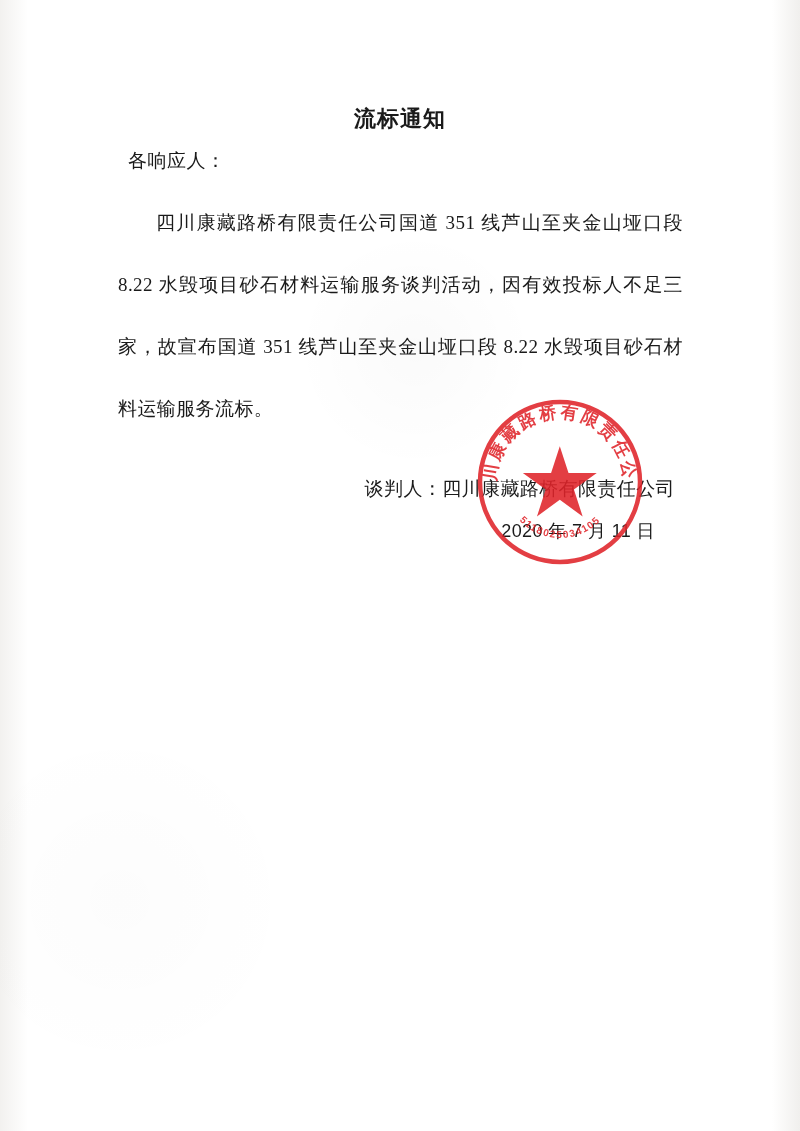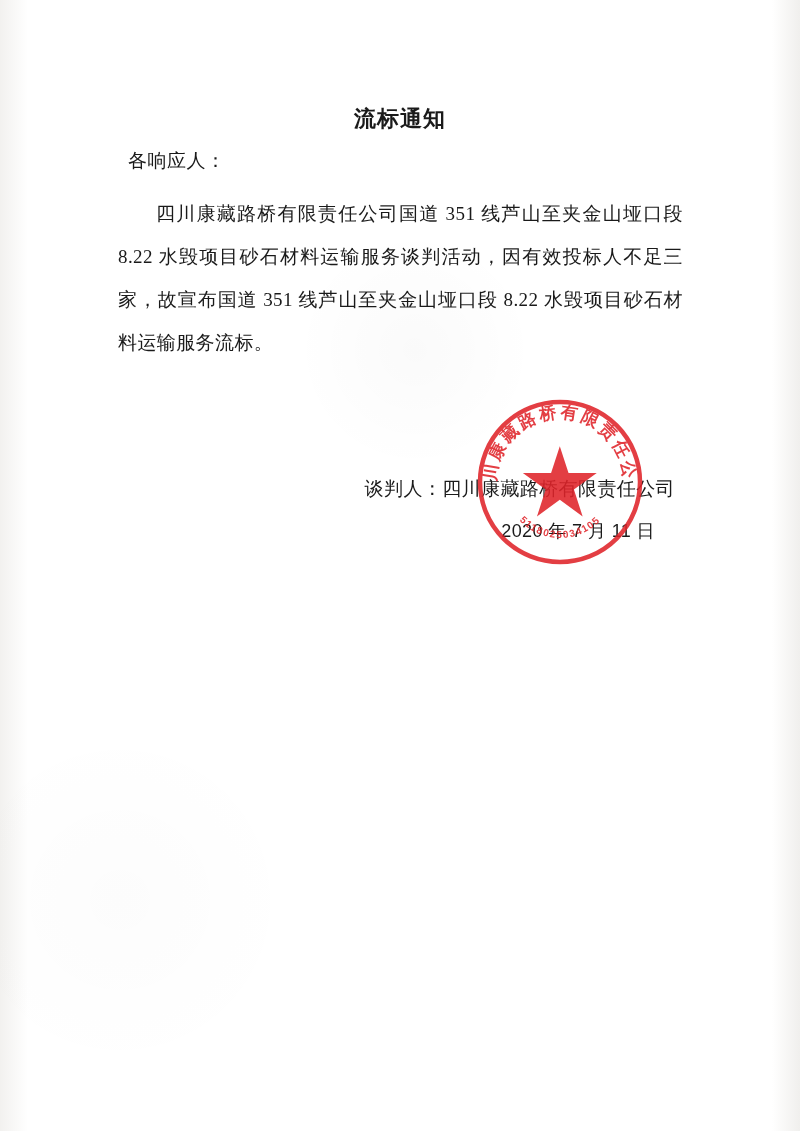--- a/index.html
+++ b/index.html
@@ -48,21 +48,21 @@
     left: 128px;
     font-size: 19px;
     letter-spacing: 0.5px;
   }
   .body-text {
     position: absolute;
     top: 192px;
     left: 118px;
     width: 565px;
     font-size: 19px;
-    line-height: 43px;
+    line-height: 62px;
     text-align: justify;
     text-indent: 38px;
     letter-spacing: 0.4px;
   }
   .signature-block {
     position: absolute;
     top: 468px;
     left: 118px;
     width: 565px;
     font-size: 19px;

